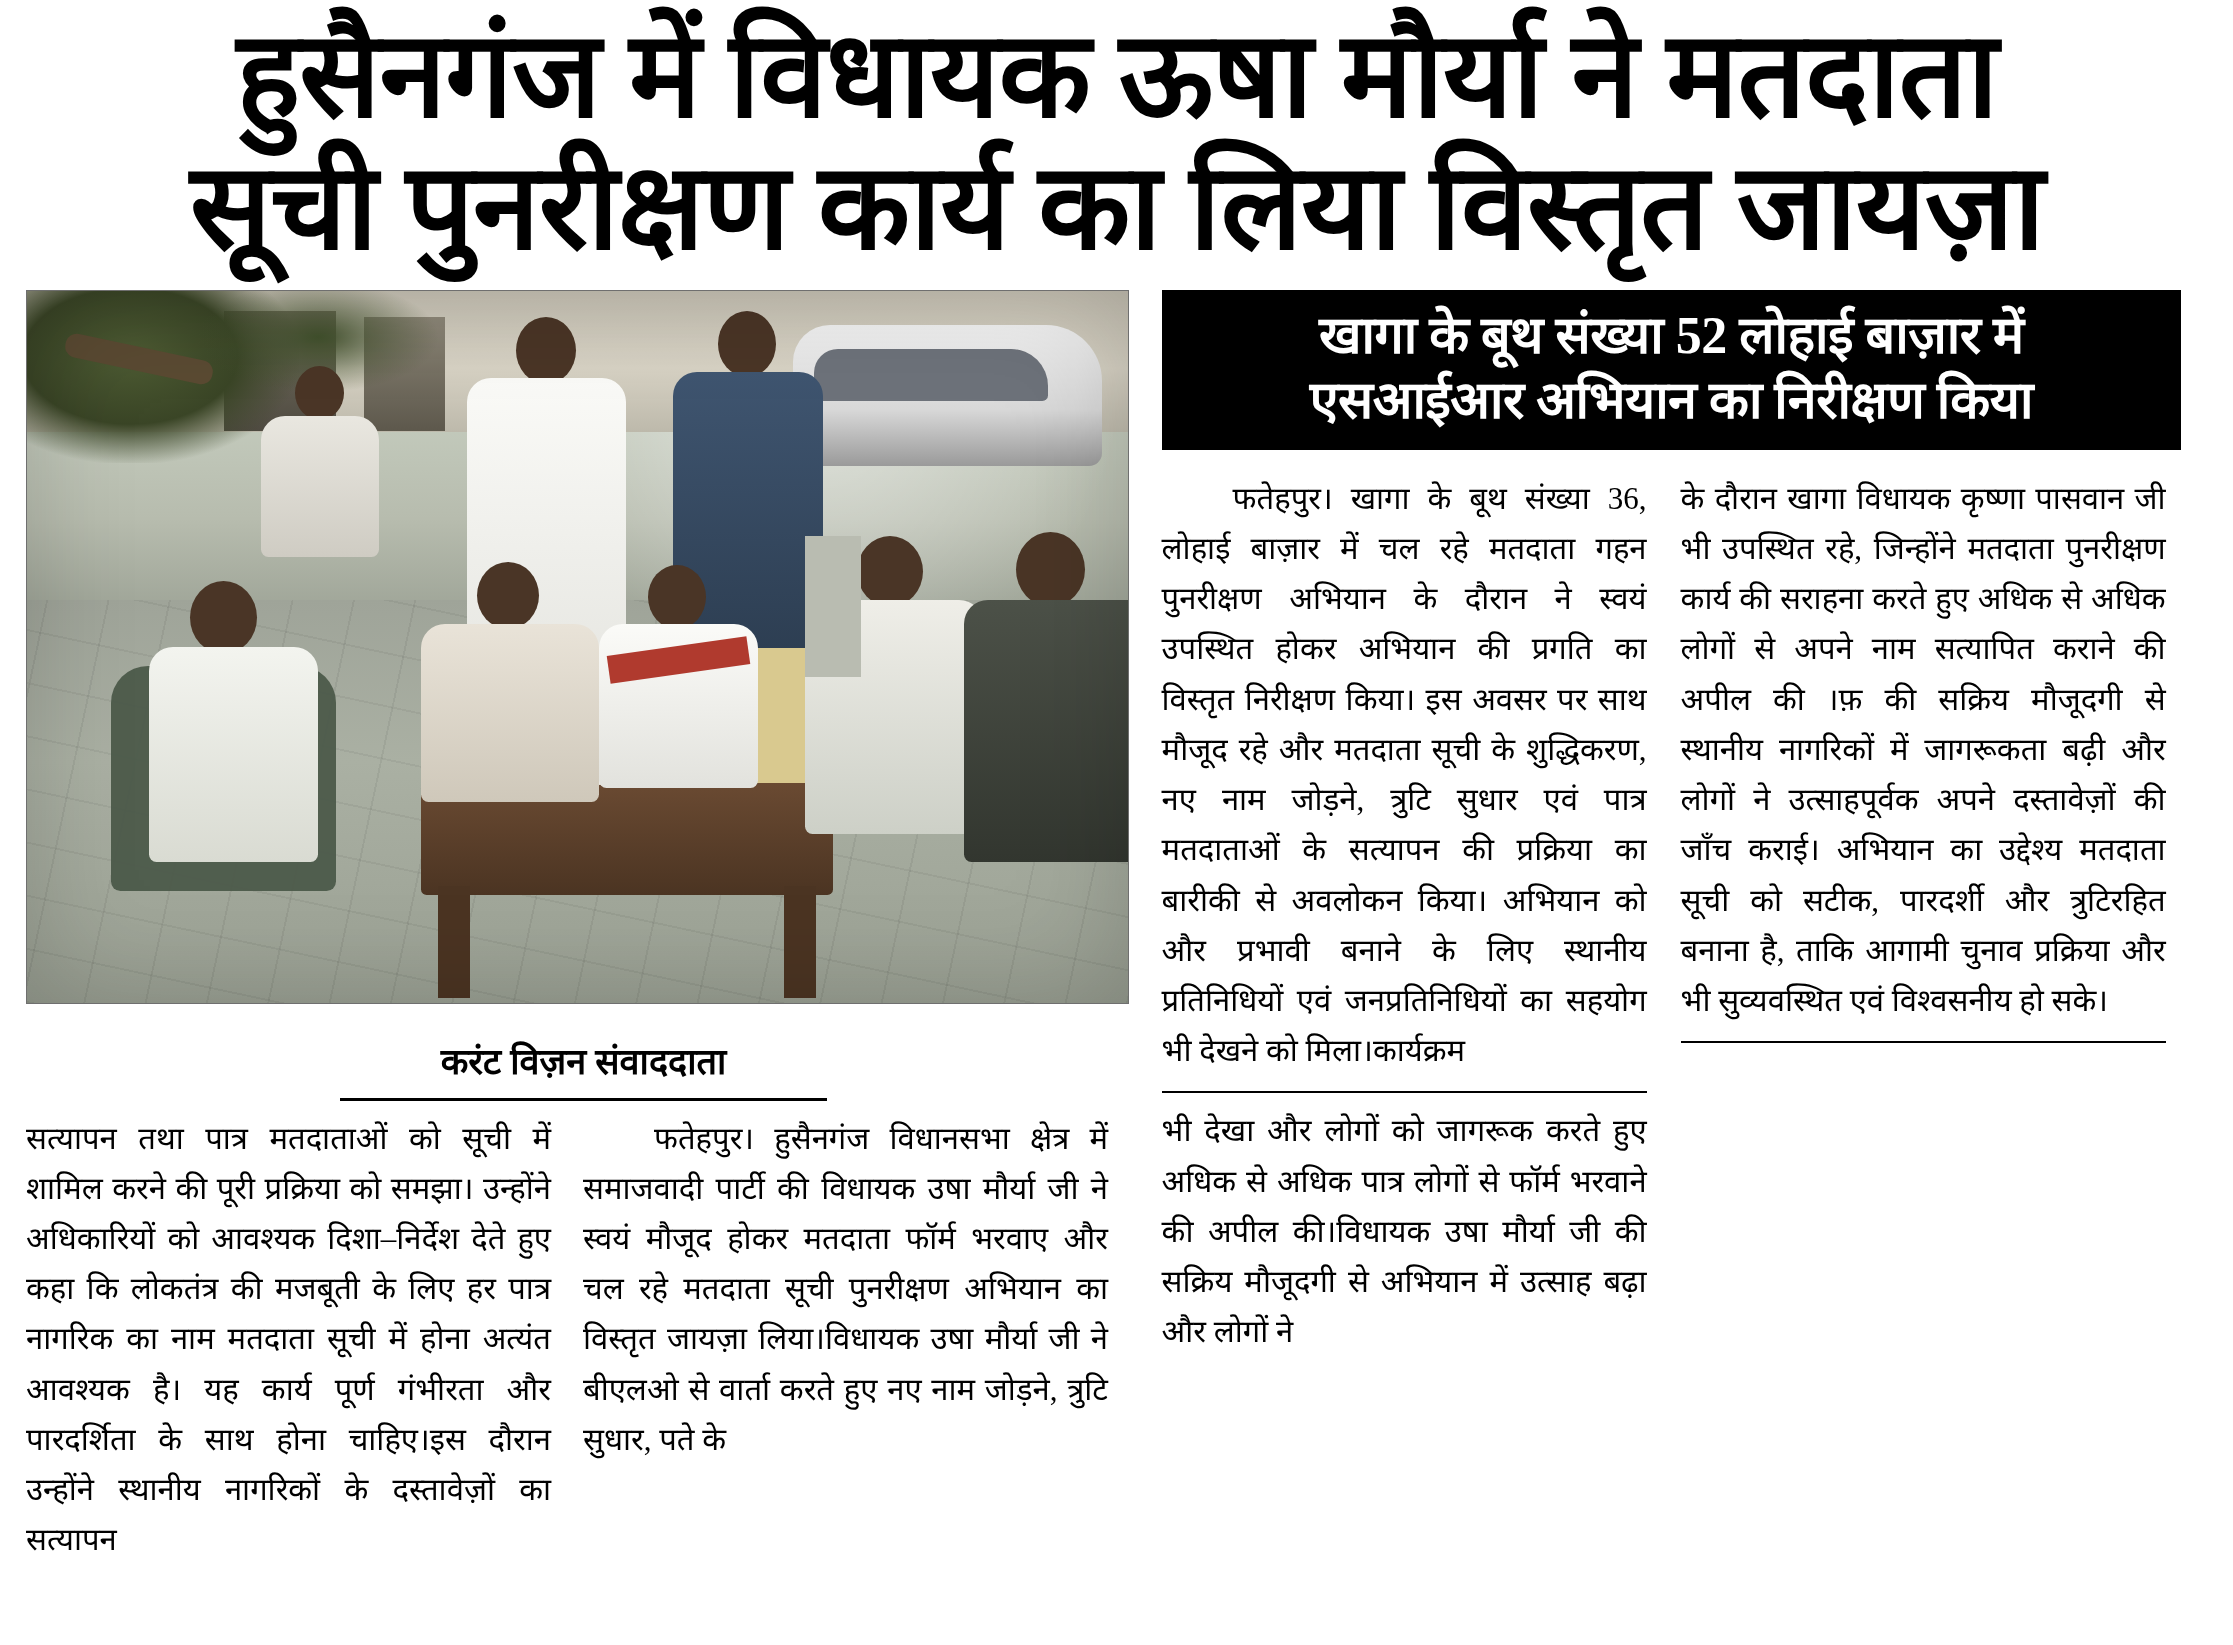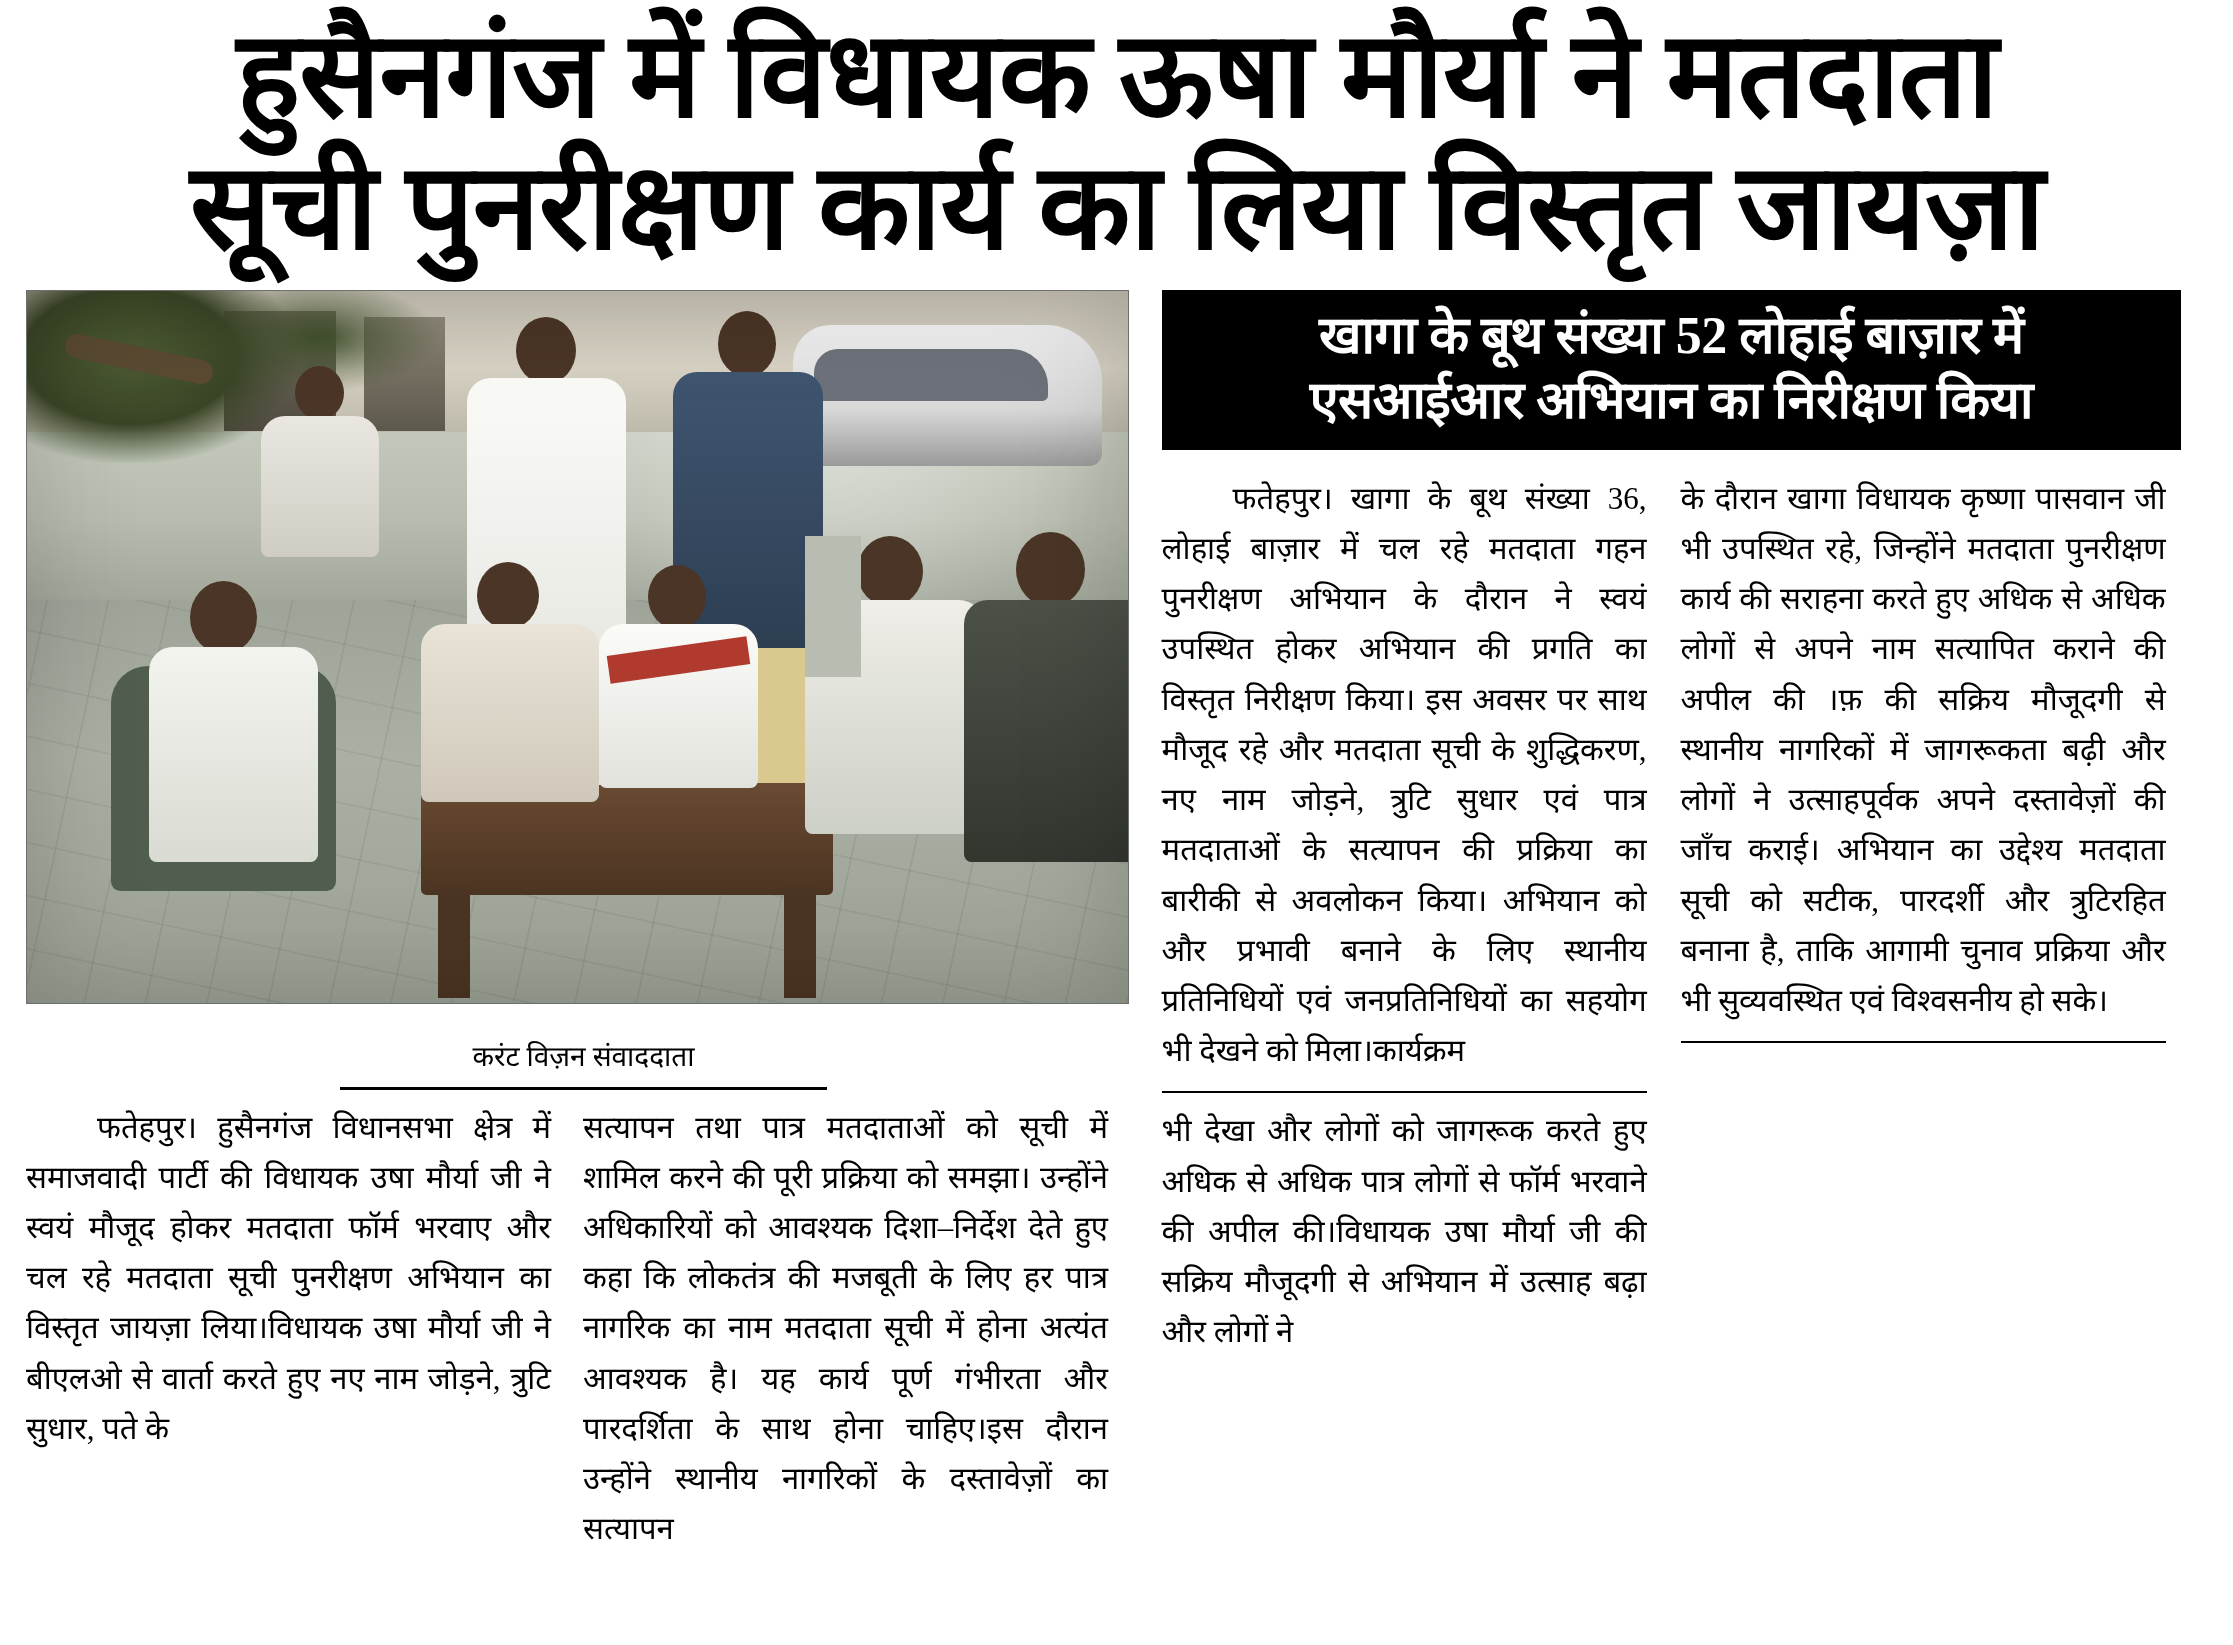--- a/index.html
+++ b/index.html
@@ -153,22 +153,22 @@
   .pG .p-legs{ position:absolute;left:13px;top:337px;width:122px;height:141px;background:#d9c98f;}
   
   .pH{ left:234px; top:75px; }
   .pH .p-head{ width:49px;height:54px;margin-left:34px;background:#4a3526;}
   .pH .p-body{ width:118px;height:141px;background:linear-gradient(#e9e7e0,#cfccc3);margin-top:-3.7px;}
   .vignette{ position:absolute;inset:0;box-shadow:inset 0 0 112px rgba(0,0,0,.18); }
 
   
   .byline{
     text-align:center;
-    font-weight:normal;
-    font-size:28px;
+    font-weight:bold;
+    font-size:36px;
     margin:32px 0 13px 0;
   }
   .rule{
     height:2.8px;background:#000;width:487px;margin:0 auto 13px auto;
   }
 
   
   .left-text{
     display:flex;gap:32px;margin-top:5.6px;
   }
@@ -277,24 +277,24 @@
 
           <div class="vignette"></div>
         </div>
       </div>
 
       <div class="byline">करंट विज़न संवाददाता</div>
       <div class="rule"></div>
 
       <div class="left-text">
         <div class="col">
+          <p>सत्यापन तथा पात्र मतदाताओं को सूची में शामिल करने की पूरी प्रक्रिया को समझा। उन्होंने अधिकारियों को आवश्यक दिशा–निर्देश देते हुए कहा कि लोकतंत्र की मजबूती के लिए हर पात्र नागरिक का नाम मतदाता सूची में होना अत्यंत आवश्यक है। यह कार्य पूर्ण गंभीरता और पारदर्शिता के साथ होना चाहिए।इस दौरान उन्होंने स्थानीय नागरिकों के दस्तावेज़ों का सत्यापन</p>
+        </div>
+        <div class="col">
           <p class="indent">फतेहपुर। हुसैनगंज विधानसभा क्षेत्र में समाजवादी पार्टी की विधायक उषा मौर्या जी ने स्वयं मौजूद होकर मतदाता फॉर्म भरवाए और चल रहे मतदाता सूची पुनरीक्षण अभियान का विस्तृत जायज़ा लिया।विधायक उषा मौर्या जी ने बीएलओ से वार्ता करते हुए नए नाम जोड़ने, त्रुटि सुधार, पते के</p>
-        </div>
-        <div class="col">
-          <p>सत्यापन तथा पात्र मतदाताओं को सूची में शामिल करने की पूरी प्रक्रिया को समझा। उन्होंने अधिकारियों को आवश्यक दिशा–निर्देश देते हुए कहा कि लोकतंत्र की मजबूती के लिए हर पात्र नागरिक का नाम मतदाता सूची में होना अत्यंत आवश्यक है। यह कार्य पूर्ण गंभीरता और पारदर्शिता के साथ होना चाहिए।इस दौरान उन्होंने स्थानीय नागरिकों के दस्तावेज़ों का सत्यापन</p>
         </div>
       </div>
     </div>
 
     <div class="right-col">
 
       <div class="sub-banner">
         <div>खागा के बूथ संख्या 52 लोहाई बाज़ार में</div>
         <div>एसआईआर अभियान का निरीक्षण किया</div>
       </div>

